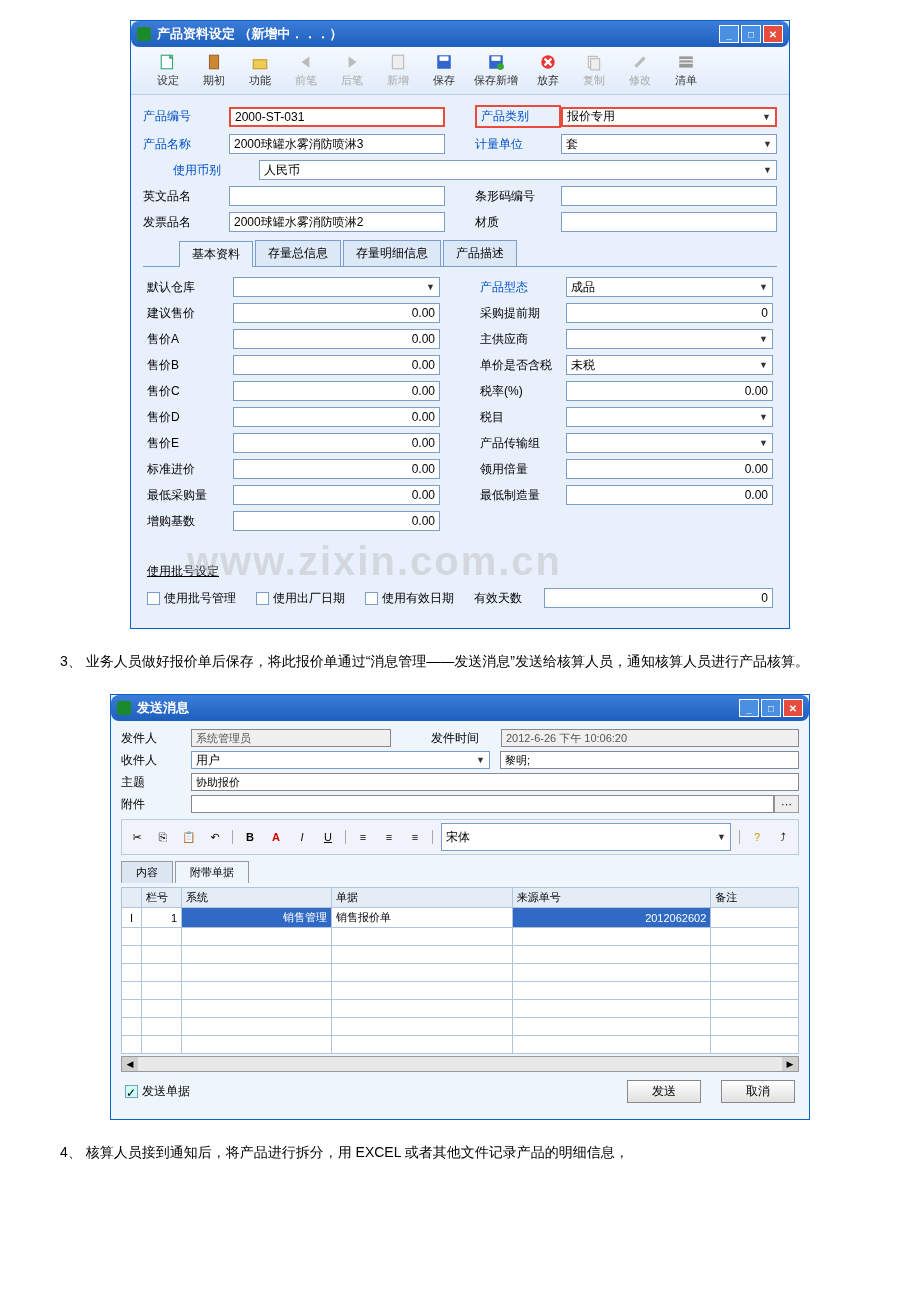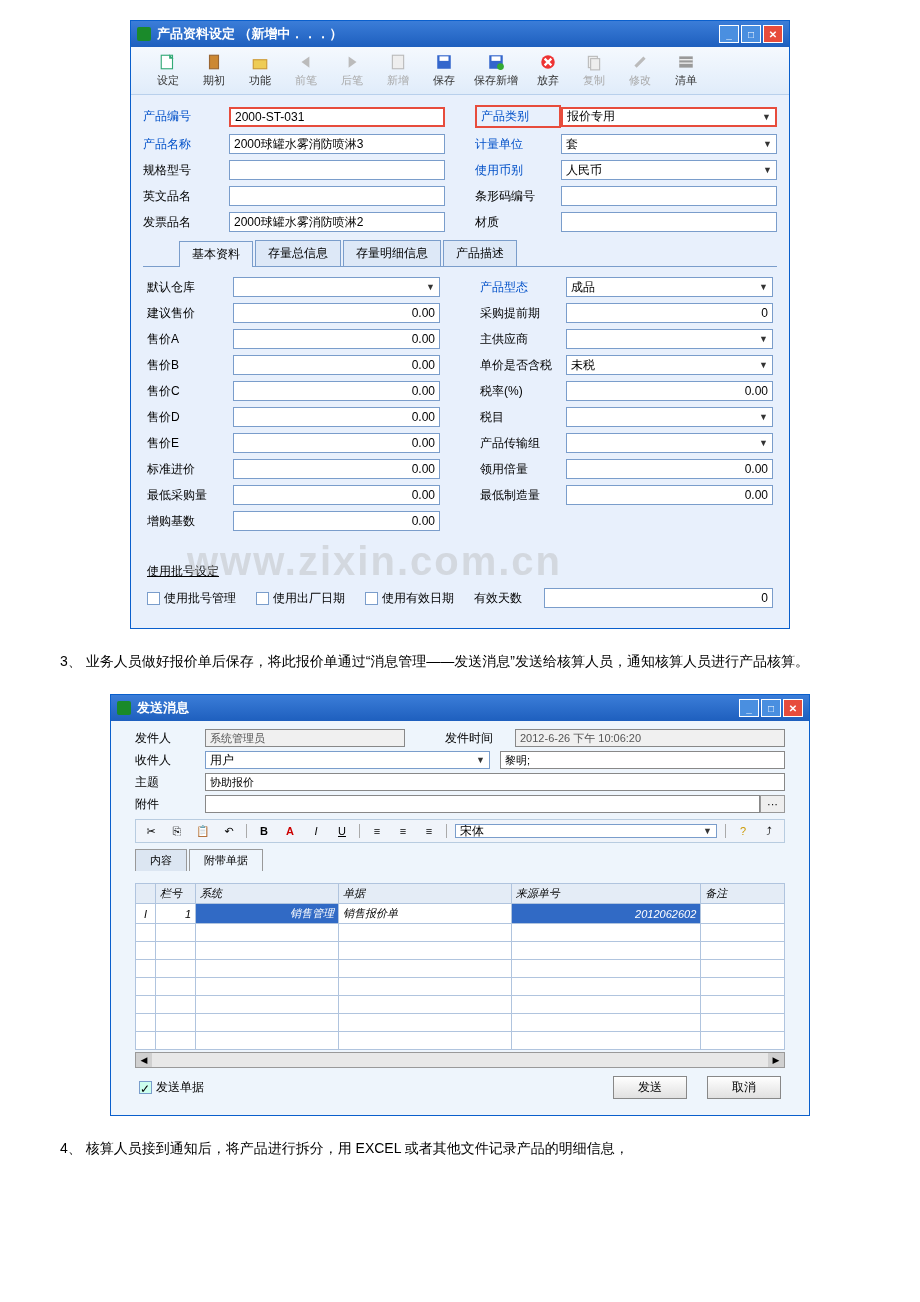--- a/index.html
+++ b/index.html
@@ -1,19 +1,19 @@
 <!DOCTYPE html>
 <html><head>
 <meta charset="utf-8">
 <style>
 * { box-sizing: border-box; margin: 0; padding: 0; }
 body { font-family: "Microsoft YaHei", SimSun, sans-serif; font-size: 12px; background: #fff; padding: 20px; }
 
 .window { border: 1px solid #0A5FCC; background: #E8F0FC; margin-bottom: 30px; }
-.titlebar { background: linear-gradient(#3B7DD8, #1E5FBE); color: #fff; padding: 4px 6px; display: flex; align-items: center; justify-content: space-between; font-weight: bold; font-size: 13px; }
+.titlebar { background: linear-gradient(#3B7DD8, #1E5FBE); color: #fff; padding: 4px 6px; display: flex; align-items: center; justify-content: space-between; font-weight: bold; font-size: 13px; border-radius: 8px; }
 .titlebar-left { display: flex; align-items: center; gap: 6px; }
 .win-icon { width: 14px; height: 14px; background: #1a8a2a; border-radius: 2px; }
 .win-controls { display: flex; gap: 2px; }
 .win-btn { width: 20px; height: 18px; border: 1px solid #fff; display: flex; align-items: center; justify-content: center; font-size: 10px; font-weight: bold; cursor: pointer; }
 .win-min { background: #4A8FE0; color: #fff; }
 .win-max { background: #4A8FE0; color: #fff; }
 .win-close { background: #E74C3C; color: #fff; }
 
 .toolbar { background: linear-gradient(#F5F9FE, #E0ECFA); padding: 6px 21px; display: flex; gap: 14px; border-bottom: 1px solid #B8D0EC; }
 .tool-item { display: flex; flex-direction: column; align-items: center; gap: 2px; cursor: pointer; font-size: 11px; color: #333; min-width: 32px; }
@@ -47,34 +47,34 @@
 .batch-title { color: #000; text-decoration: underline; font-size: 12px; margin-bottom: 8px; display: inline-block; }
 .batch-row { display: flex; align-items: center; gap: 20px; }
 .chk-group { display: flex; align-items: center; gap: 4px; font-size: 12px; }
 .chk { width: 13px; height: 13px; border: 1px solid #7A9DCB; background: #fff; }
 
 .watermark { position: absolute; font-size: 40px; color: rgba(180,180,180,0.4); font-weight: bold; letter-spacing: 2px; pointer-events: none; }
 
 .instruction { margin: 20px 40px; font-size: 14px; color: #000; line-height: 1.8; }
 
 
-.msg-body { background: #EEF5FC; padding: 8px 24px; }
+.msg-body { background: #EEF5FC; padding: 8px 10px; }
 .msg-row { display: flex; margin-bottom: 4px; align-items: center; }
 .msg-label { width: 70px; font-size: 12px; }
 .msg-input { height: 18px; border: 1px solid #888; background: #fff; padding: 0 4px; font-size: 11px; }
 .msg-input.ro { background: #F0F0F0; color: #555; }
 .msg-toolbar { background: #F0F4FA; border: 1px solid #B8CCE0; padding: 3px 6px; display: flex; gap: 8px; align-items: center; margin-top: 6px; font-size: 11px; }
 .rt-btn { width: 18px; height: 16px; display: flex; align-items: center; justify-content: center; cursor: pointer; }
 .sep { width: 1px; height: 14px; background: #aaa; }
 
 .msg-tabs { display: flex; margin-top: 6px; }
 .msg-tab { padding: 3px 14px; border: 1px solid #999; border-bottom: none; background: #DCE6F2; font-size: 11px; margin-right: 2px; cursor: pointer; }
 .msg-tab.active { background: #EEF5FC; }
 
-.grid-table { width: 100%; border-collapse: collapse; background: #fff; margin-top: 12px; font-size: 11px; font-style: italic; }
+.grid-table { width: 100%; border-collapse: collapse; background: #fff; margin-top: 4px; font-size: 11px; }
 .grid-table th, .grid-table td { border: 1px solid #B0C4DE; padding: 2px 4px; height: 18px; text-align: left; }
 .grid-table th { background: #E4ECF6; font-weight: normal; }
 .grid-table td.sel { background: #316AC5; color: #fff; text-align: right; }
 .grid-overlay-text { text-align: center; color: #0050C8; font-size: 14px; padding: 8px; letter-spacing: 4px; }
 .scroll-bar { height: 16px; background: #E8E8E8; border: 1px solid #999; display: flex; justify-content: space-between; align-items: center; margin-top: 2px; }
 .scroll-btn { width: 16px; height: 14px; background: #D0D0D0; display: flex; align-items: center; justify-content: center; font-size: 9px; cursor: pointer; }
 
 .msg-footer { display: flex; justify-content: space-between; align-items: center; padding: 8px 4px; }
 .chk-send { display: flex; align-items: center; gap: 4px; font-size: 12px; }
 .footer-btns { display: flex; gap: 20px; }
@@ -207,24 +207,20 @@
       <div style="width:30px"></div>
       <div class="form-col">
         <div class="form-label">计量单位</div>
         <div class="form-select">
             <span>套</span>
             <span class="sel-arrow">▼</span>
           </div>
       </div>
     </div>
     <div class="form-row">
-      <div class="form-col">
-        <div class="form-label black">规格型号</div>
-        <input class="form-input" value="" style="">
-      </div>
       <div style="width:30px"></div>
       <div class="form-col">
         <div class="form-label">使用币别</div>
         <div class="form-select">
             <span>人民币</span>
             <span class="sel-arrow">▼</span>
           </div>
       </div>
     </div>
     <div class="form-row">
@@ -442,21 +438,21 @@
           <i>I</i>
         </div>
       <div class="rt-btn">
           <u>U</u>
         </div>
       <div class="sep"></div>
       <div class="rt-btn">≡</div>
       <div class="rt-btn">≡</div>
       <div class="rt-btn">≡</div>
       <div class="sep"></div>
-      <div class="mini-select" style="width:140px;height:14px">
+      <div class="mini-select" style="width:140px;height:28px">
           <span>宋体</span>
           <span class="sel-arrow">▼</span>
         </div>
       <div class="sep"></div>
       <div class="rt-btn" style="color:#c90">?</div>
       <div class="rt-btn">⤴</div>
     </div>
 
     <div class="msg-tabs">
       <div class="msg-tab">内容</div>

